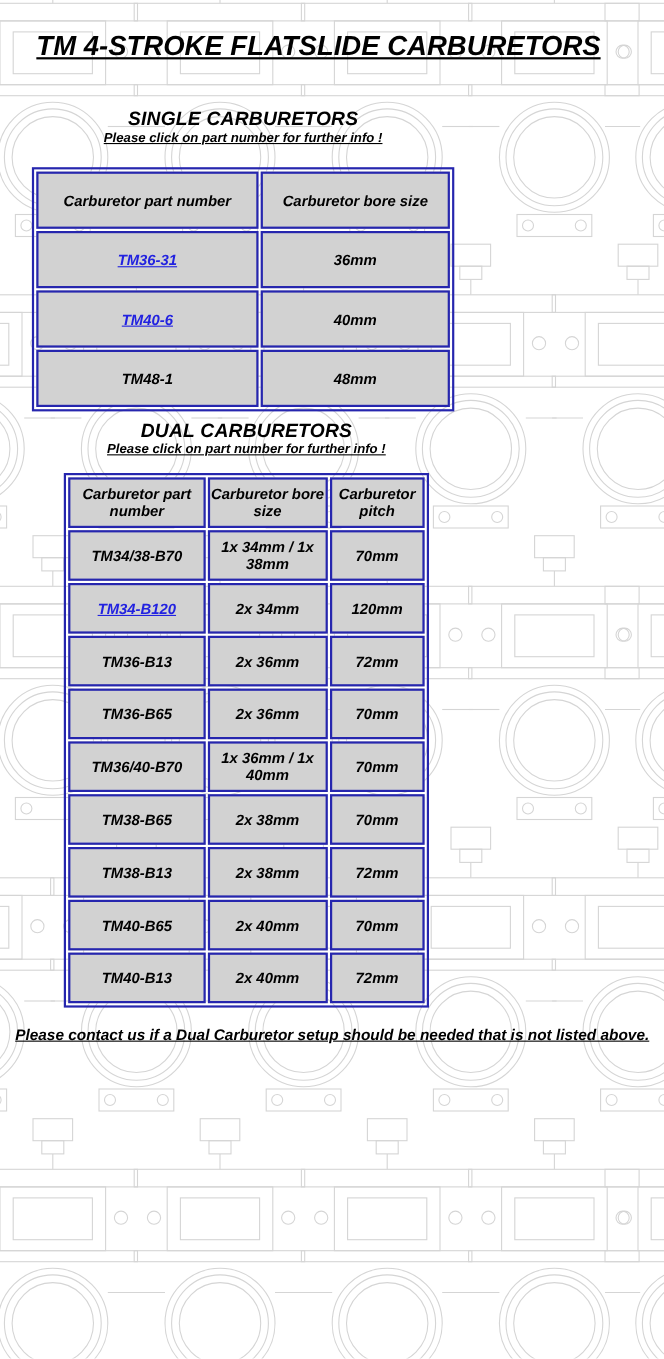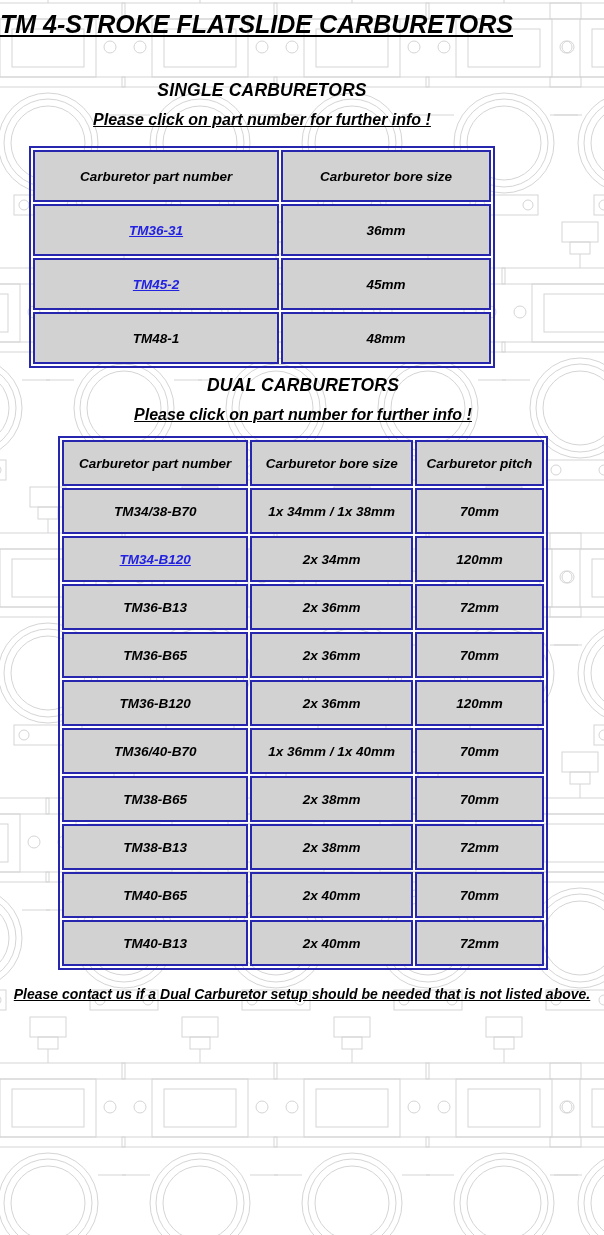--- a/index.html
+++ b/index.html
@@ -13,34 +13,34 @@
   html,body{margin:0;padding:0;}
   body{
     width:604px;height:1235px;position:relative;overflow:hidden;
     background:var(--bg);
     font-family:"Liberation Sans",sans-serif;
     font-weight:bold;font-style:italic;color:var(--ink);
   }
   .watermark{position:absolute;top:0;left:0;z-index:0;}
   .content{position:relative;z-index:1;}
   .page-title{
-    width:528px;margin:0;padding-top:9px;text-align:left;
+    width:528px;margin:18px;padding-top:9px;text-align:right;
     font-size:25px;line-height:30px;text-decoration:underline;
     white-space:nowrap;
   }
   .section{text-align:center;}
-  .section.single{width:466px;margin-left:29px;}
-  .section.dual{width:490px;margin-left:58px;font-style:italic;}
+  .section.single{width:384px;margin-left:29px;}
+  .section.dual{width:332px;margin-left:58px;font-style:italic;}
   .section-heading{
     margin:0;font-size:17.5px;line-height:19px;letter-spacing:0.2px;
   }
   .single .section-heading{margin-top:42px;}
   .dual .section-heading{margin-top:8px;}
   .section-subtitle{
-    margin:13px 0 0 0;font-size:16px;line-height:13px;text-decoration:underline;
+    margin:1px 0 0 0;font-size:12px;line-height:13px;text-decoration:underline;
   }
   table.carb-table{
     width:100%;border-collapse:separate;border-spacing:2px;
     border:2px solid var(--blue);
     table-layout:fixed;
   }
   .single table.carb-table{margin-top:20px;}
   .dual table.carb-table{margin-top:15px;}
   table.carb-table td{
     border:2px solid var(--blue);
@@ -125,22 +125,22 @@
       <tbody>
           <tr>
         <td>Carburetor part number</td>
         <td>Carburetor bore size</td>
       </tr>
       <tr>
         <td><a href="#" class="part-link">TM36-31</a></td>
         <td>36mm</td>
       </tr>
       <tr>
-        <td><a href="#" class="part-link">TM45-2</a></td>
-        <td>45mm</td>
+        <td><a href="#" class="part-link">TM40-6</a></td>
+        <td>40mm</td>
       </tr>
       <tr>
         <td><span>TM48-1</span></td>
         <td>48mm</td>
       </tr>
     </tbody>
       </table>
   </div>
 
   <div class="section dual">
@@ -173,25 +173,20 @@
         <td><span>TM36-B13</span></td>
         <td>2x 36mm</td>
         <td>72mm</td>
       </tr>
       <tr>
         <td><span>TM36-B65</span></td>
         <td>2x 36mm</td>
         <td>70mm</td>
       </tr>
       <tr>
-        <td><span>TM36-B120</span></td>
-        <td>2x 36mm</td>
-        <td>120mm</td>
-      </tr>
-      <tr>
         <td><span>TM36/40-B70</span></td>
         <td>1x 36mm / 1x 40mm</td>
         <td>70mm</td>
       </tr>
       <tr>
         <td><span>TM38-B65</span></td>
         <td>2x 38mm</td>
         <td>70mm</td>
       </tr>
       <tr>

